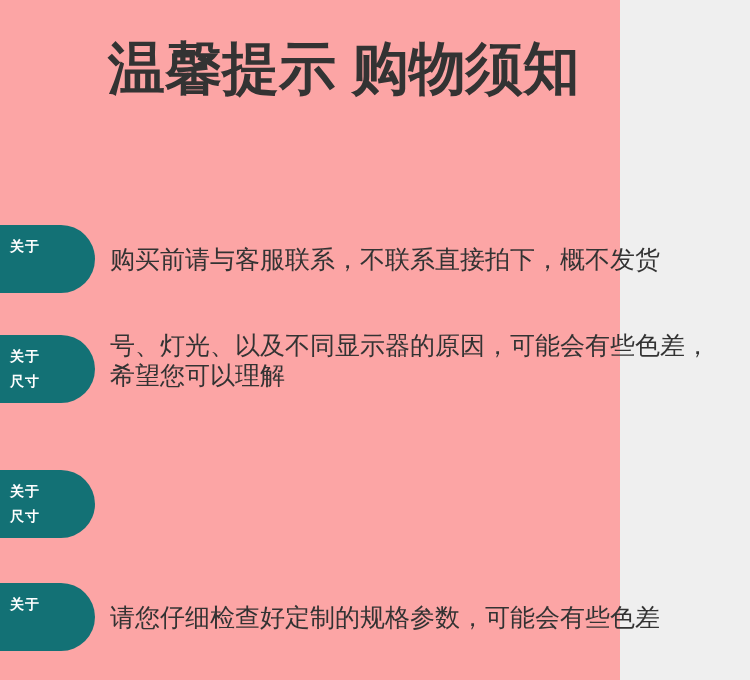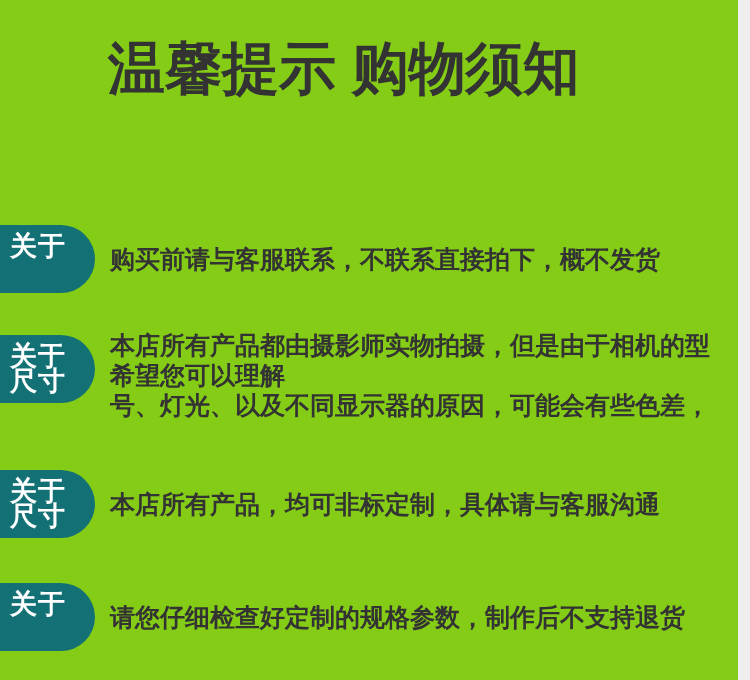--- a/index.html
+++ b/index.html
@@ -10,23 +10,23 @@
     width: 750px;
     height: 680px;
     background: #efefef;
     font-family: "Liberation Sans", "DejaVu Sans", sans-serif;
     overflow: hidden;
     position: relative;
   }
 
   #page {
     position: relative;
-    width: 738px;
+    width: 620px;
     height: 680px;
-    background: #84cc16;
+    background: #fca5a5;
   }
 
   
   .page-title {
     position: absolute;
     left: 108px;
     top: 36px;
     font-size: 57px;
     font-weight: bold;
     color: #333333;
@@ -53,21 +53,21 @@
   .badge {
     position: absolute;
     left: 0;
     width: 95px;
     height: 68px;
     background: #137175;
     border-radius: 0 40px 40px 0;
     box-sizing: border-box;
     padding: 9px 0 0 10px;
     color: #ffffff;
-    font-size: 27px;
+    font-size: 14px;
     font-weight: bold;
     line-height: 25px;
     letter-spacing: 1px;
   }
 
   .badge-line {
     display: block;
     white-space: pre;
   }
 
@@ -77,21 +77,20 @@
     width: 636px;
     color: #333333;
     font-size: 25px;
     line-height: 30px;
     letter-spacing: 0px;
   }
 
   .notice-text .tline {
     display: block;
     white-space: pre;
-    font-weight: bold;
   }
 
   
   #row-0 { top: 225px; height: 72px; }
   #row-0 .badge { top: 0; }
   #row-0 .notice-text { top: 19px; }
 
   #row-1 { top: 335px; height: 72px; }
   #row-1 .badge { top: 0; }
   #row-1 .notice-text { top: -5px; }
@@ -121,39 +120,35 @@
         <span class="tline">购买前请与客服联系，不联系直接拍下，概不发货</span>
       </div>
     </div>
 
     <div class="notice-row" id="row-1">
       <div class="badge">
         <span class="badge-line">关于</span>
         <span class="badge-line">尺寸</span>
       </div>
       <div class="notice-text">
-        <span class="tline">本店所有产品都由摄影师实物拍摄，但是由于相机的型</span>
+        <span class="tline">号、灯光、以及不同显示器的原因，可能会有些色差，</span>
         <span class="tline">希望您可以理解</span>
-        <span class="tline">号、灯光、以及不同显示器的原因，可能会有些色差，</span>
       </div>
     </div>
 
     <div class="notice-row" id="row-2">
       <div class="badge">
         <span class="badge-line">关于</span>
         <span class="badge-line">尺寸</span>
       </div>
-      <div class="notice-text">
-        <span class="tline">本店所有产品，均可非标定制，具体请与客服沟通</span>
-      </div>
     </div>
 
     <div class="notice-row" id="row-3">
       <div class="badge">
         <span class="badge-line">关于</span>
       </div>
       <div class="notice-text">
-        <span class="tline">请您仔细检查好定制的规格参数，制作后不支持退货</span>
+        <span class="tline">请您仔细检查好定制的规格参数，可能会有些色差</span>
       </div>
     </div>
 
   </div>
 </div>
 
 </body></html>

